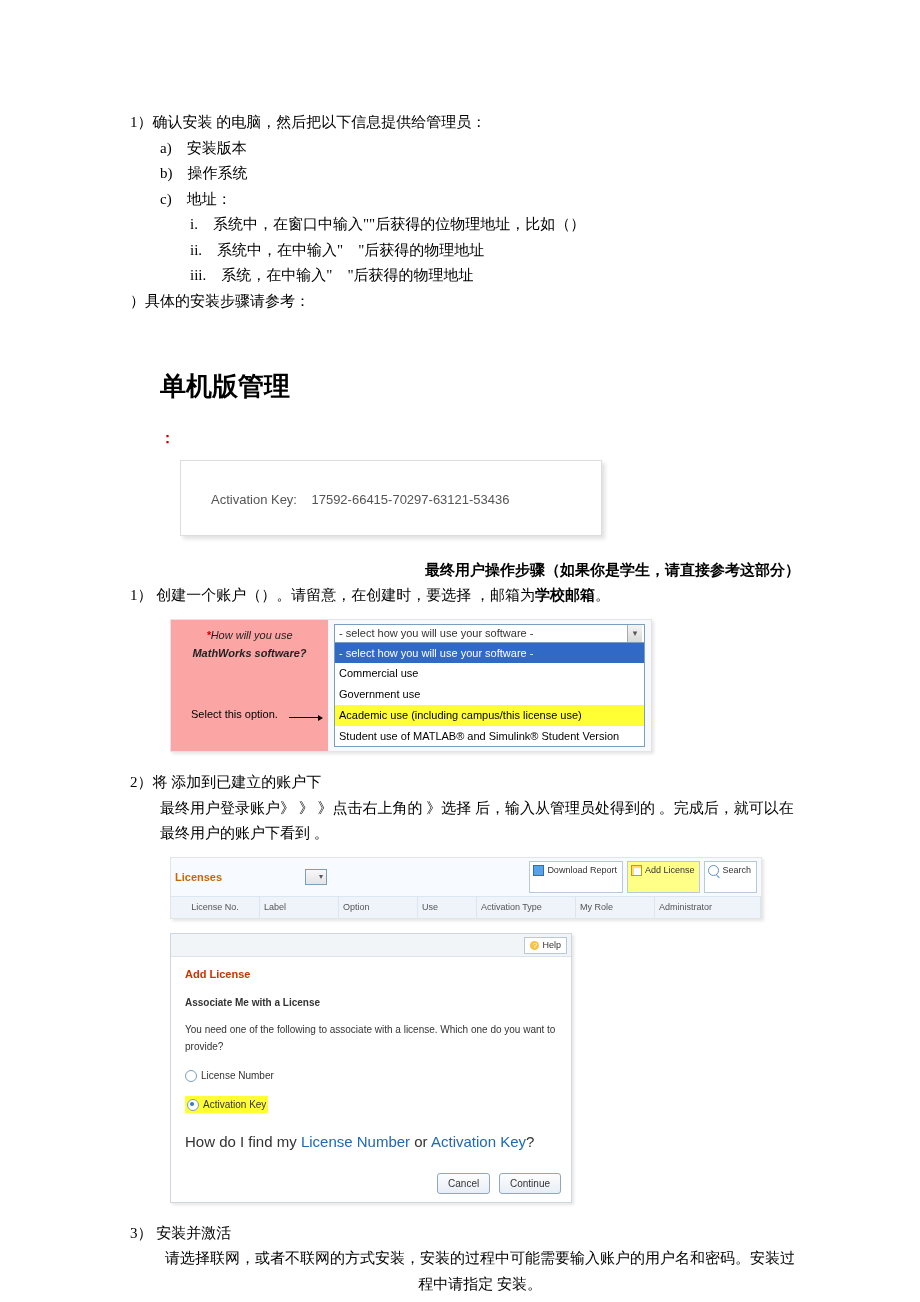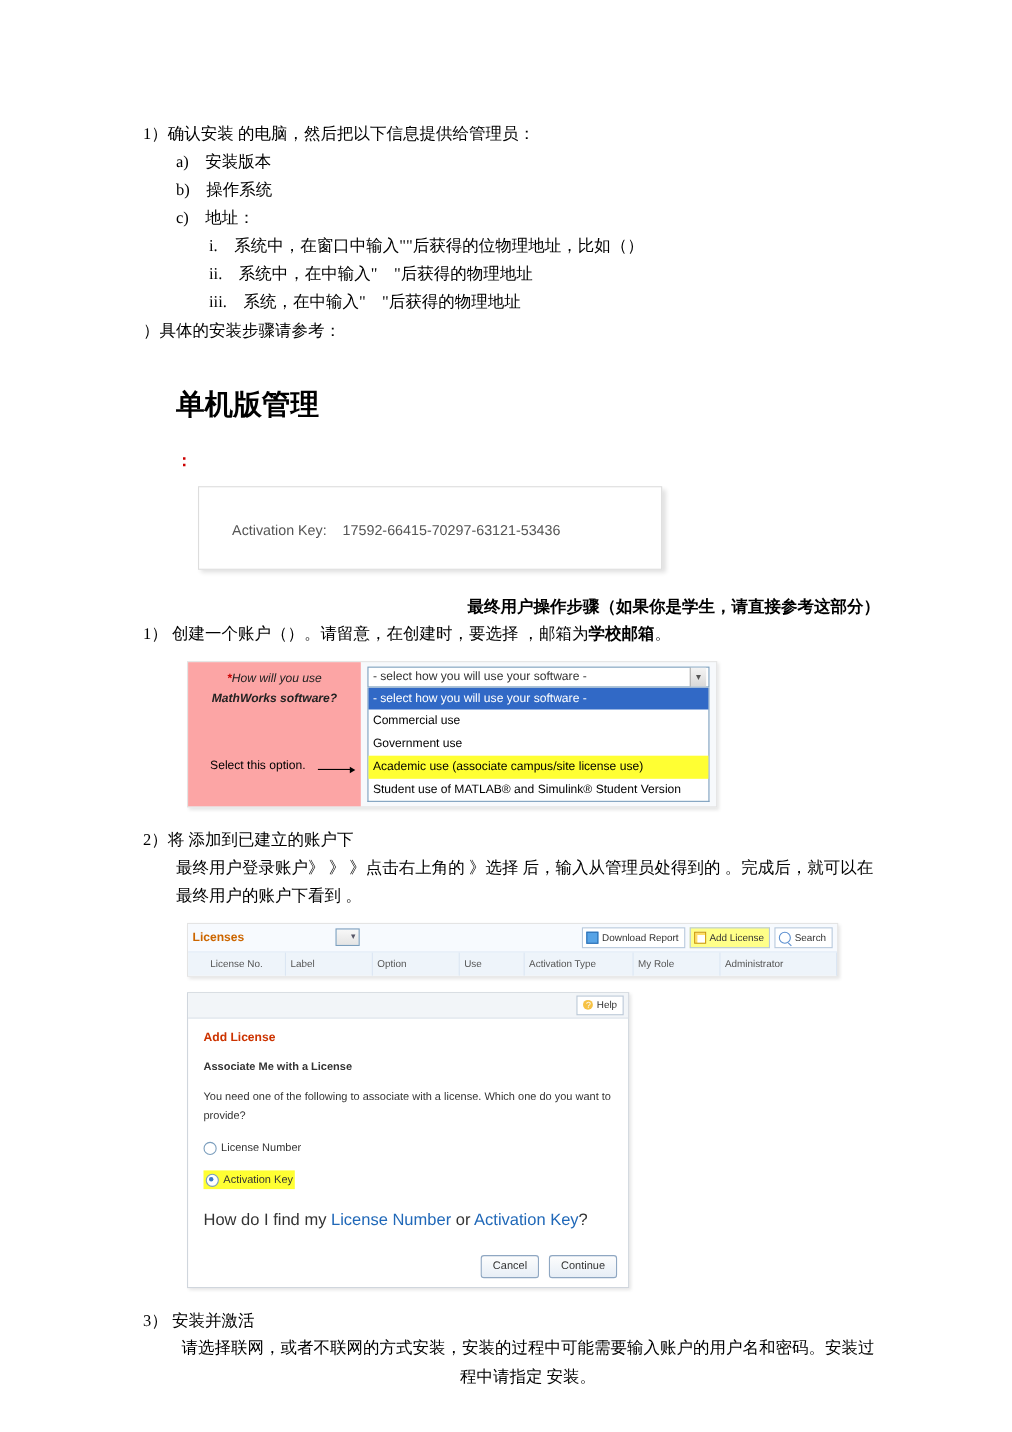--- a/index.html
+++ b/index.html
@@ -11,24 +11,24 @@
     color: #000;
     width: 920px;
   }
   .page {
     padding: 110px 120px 60px 130px;
     line-height: 1.7;
   }
   .indent-1 { padding-left: 30px; }
   .indent-2 { padding-left: 60px; }
   .h2 {
-    font-family: Liberation Serif, serif;
+    font-family: Liberation Sans, sans-serif;
     font-size: 26px;
     font-weight: bold;
-    margin-top: 32px;
+    margin-top: 50px;
     margin-bottom: 18px;
     padding-left: 30px;
   }
   .colon {
     color: #cc0000;
     font-weight: bold;
     padding-left: 30px;
     margin-bottom: 8px;
   }
   .bold { font-weight: bold; }
@@ -155,21 +155,21 @@
     position: relative;
   }
   .lic-dd::after{
     content:"▾";
     position:absolute; right:3px; top:0px;
     font-size:8px; color:#556;
   }
   .lic-btn {
     border: 1px solid #b7c9dd;
     background: #fff;
-    padding: 1px 5px 1px 3px;
+    padding: 1px 5px 14px 3px;
     margin-left: 4px;
     color: #333;
     display:inline-flex;
     align-items:center;
     gap:3px;
     font-size:9px;
   }
   .lic-btn.hi { background: #ffff88; }
   .ico {
     width: 9px; height: 9px;
@@ -286,21 +286,21 @@
         <span class="bold">MathWorks software?</span>
       </div>
       <div class="sel-right">
         <div class="combo">
           <span>- select how you will use your software -</span>
         </div>
         <div class="combo-list">
           <div class="combo-item ci-hi-blue">- select how you will use your software -</div>
           <div class="combo-item">Commercial use</div>
           <div class="combo-item">Government use</div>
-          <div class="combo-item ci-hi-yellow">Academic use (associate campus/site license use)</div>
+          <div class="combo-item ci-hi-yellow">Academic use (including campus/this license use)</div>
           <div class="combo-item">Student use of MATLAB® and Simulink® Student Version</div>
         </div>
       </div>
     </div>
     <div class="arrow-tip">Select this option.</div>
     <div class="arrow-line"></div>
   </div>
 
   <div>2）将 添加到已建立的账户下</div>
   <div class="indent-1" style="padding-left:30px;">最终用户登录账户》 》 》点击右上角的 》选择 后，输入从管理员处得到的 。完成后，就可以在最终用户的账户下看到 。</div>

